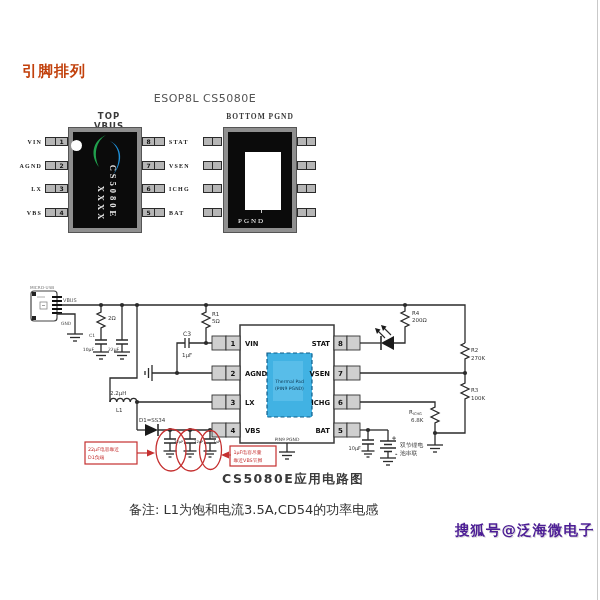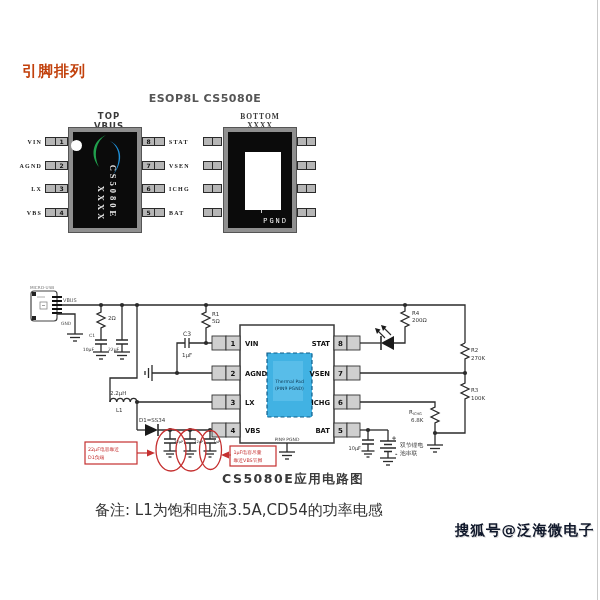--- a/index.html
+++ b/index.html
@@ -1,51 +1,51 @@
 <!DOCTYPE html>
 <html><head>
 <meta charset="utf-8">
 <style>
   html,body{margin:0;padding:0;background:#fff;}
   #page{position:relative;width:600px;height:600px;background:#ffffff;overflow:hidden;
         font-family:"DejaVu Sans","Liberation Sans",sans-serif;}
   .abs{position:absolute;}
   .sec-title{font-size:15px;font-weight:bold;color:#c2410c;letter-spacing:1px;}
-  .pkg-heading{font-size:11px;font-weight:bold;color:#555;letter-spacing:.5px;text-align:center;width:120px;}
+  .pkg-heading{font-size:11px;font-weight:normal;color:#555;letter-spacing:.5px;text-align:center;width:120px;}
   .view-label{font-size:8.5px;font-weight:bold;color:#3a3a3a;letter-spacing:1px;text-align:center;}
   .pkg-frame{position:absolute;width:74px;height:106px;background:#8f8f8f;border:1px solid #555;box-sizing:border-box;}
   .pkg-body{position:absolute;left:4px;top:4px;right:4px;bottom:4px;background:#0b0b0b;}
   .pin{position:absolute;display:flex;height:9px;}
   .cell{width:11px;height:9px;background:#b6b6b6;border:1px solid #2a2a2a;box-sizing:border-box;}
   .cell + .cell{margin-left:-1px;}
   .cell.num{width:13px;font-size:6px;line-height:7px;text-align:center;font-weight:bold;color:#111;}
   .cell.sm{width:10px;}
   .pinlabel{position:absolute;font-size:6px;font-weight:bold;letter-spacing:1.2px;color:#222;
             font-family:"Liberation Serif","DejaVu Serif",serif;line-height:8px;}
   .pinlabel.r{text-align:right;}
   .marking{position:absolute;color:#e8e8e8;font-family:"Liberation Serif","DejaVu Serif",serif;
            font-weight:bold;text-align:center;transform:rotate(90deg);}
-  .padlabel{position:absolute;color:#fff;font-size:7px;letter-spacing:2px;text-align:right;
-            font-family:Liberation Mono, monospace;}
+  .padlabel{position:absolute;color:#fff;font-size:7px;letter-spacing:2px;text-align:left;
+            font-family:Liberation Serif, serif;}
   .caption{font-size:12.5px;font-weight:bold;color:#3a3a3a;letter-spacing:1.5px;}
-  .note{font-size:15px;color:#333;}
-  .watermark{font-size:14.5px;font-weight:bold;color:#0f172a;text-shadow:1px 1px 0 #dedede;letter-spacing:1px;}
+  .note{font-size:13px;color:#333;margin-left:34px;}
+  .watermark{font-size:14.5px;font-weight:bold;color:#4c1d95;text-shadow:1px 1px 0 #dedede;letter-spacing:1px;}
   .edge-line{position:absolute;width:1px;background:#c9c9c9;top:0;height:600px;}
 </style>
 </head>
 <body>
 
 <div id="page">
 
   <div class="abs sec-title" style="left:22px;top:62px">引脚排列</div>
 
   <div class="abs pkg-heading" style="left:145px;top:92px">ESOP8L  CS5080E</div>
 
   <div class="abs view-label" style="left:85px;top:111px;width:48px">TOP VBUS</div>
-  <div class="abs view-label" style="left:226px;top:112px;width:68px;font-size:7.5px;font-family:'Liberation Serif',serif">BOTTOM XXXX</div>
+  <div class="abs view-label" style="left:226px;top:112px;width:68px;font-size:7.5px;font-family:'Liberation Serif',serif">BOTTOM PGND</div>
 
   <div class="pkg-frame" style="left:68px;top:127px">
     <div class="pkg-body"></div>
   </div>
   <div class="abs" style="left:71px;top:140px;width:11px;height:11px;border-radius:50%;background:#fff"></div>
   <svg class="abs" style="left:90px;top:133px" width="38" height="48" viewBox="0 0 38 48">
     <path d="M16,2 C6,8 3,22 9,34 C0,23 2,8 16,2 Z" fill="#21a04d"></path>
     <path d="M20,8 C30,14 32,28 23,42 C33,30 33,14 20,8 Z" fill="#1f8fd6"></path>
   </svg>
   <div class="marking" style="left:80px;top:187px;width:66px;font-size:8.5px;letter-spacing:3px">CS5080E</div>

